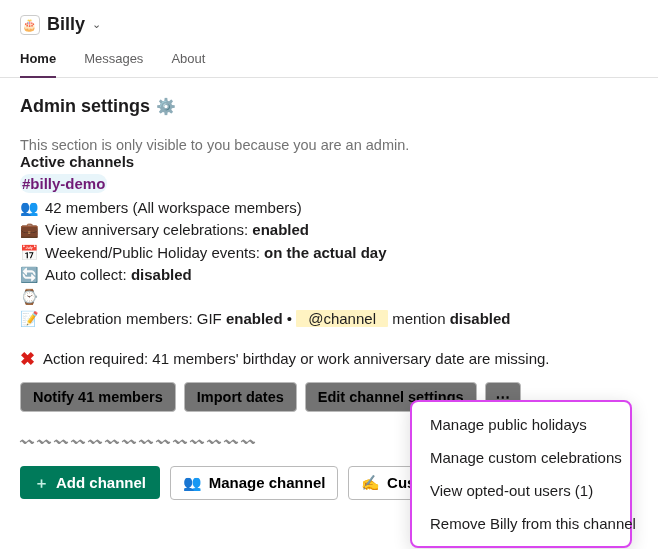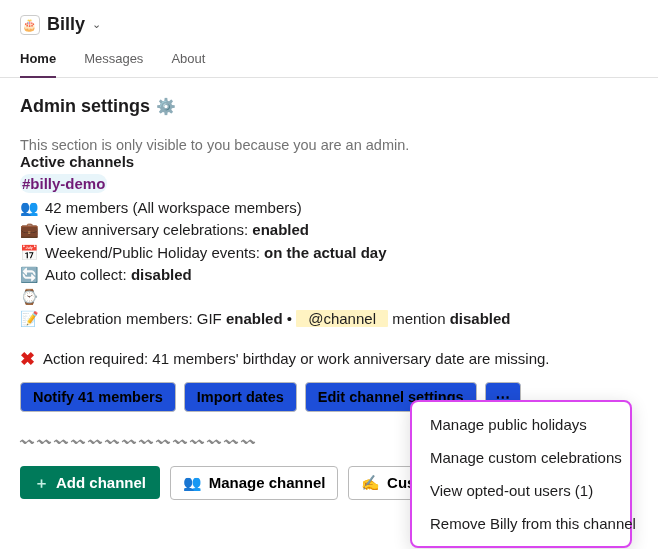--- a/index.html
+++ b/index.html
@@ -46,21 +46,21 @@
   .rows { margin-top:6px; }
   .row { display:flex; align-items:flex-start; gap:7px; margin:2px 0; line-height:1.35;}
   .row-icon { width:18px; text-align:center; flex-shrink:0; font-size:15px;}
   .row-text { font-size:15px; }
   .bold { font-weight:700; }
   .mention-pill { background:#fff3c2; padding:0 12px; border-radius:1px;}
   .action-row { display:flex;align-items:center;gap:8px;margin-top:18px;}
   .red-x { color:#d91e18; font-weight:900; font-size:18px;}
   .btn-row { display:flex; gap:8px; margin-top:12px; flex-wrap:wrap;}
   .btn {
-    border:1px solid #bababa; background:#1d4ed8; border-radius:4px;
+    border:1px solid #bababa; background:#737373; border-radius:4px;
     padding:6px 12px; font-size:14.5px; font-weight:600; cursor:pointer;
     font-family:inherit;
   }
   .btn-more { padding:6px 10px; }
   .divider { color:#888; letter-spacing:3px; margin:18px 0 16px 0; font-size:14px;}
   .btn-row2 { display:flex; gap:10px; align-items:center;}
   .btn-primary {
     background:#007a5a; color:#fff; border:none; border-radius:4px;
     padding:8px 14px; font-size:15px; font-weight:700; cursor:pointer;
     display:inline-flex;align-items:center;gap:7px;

